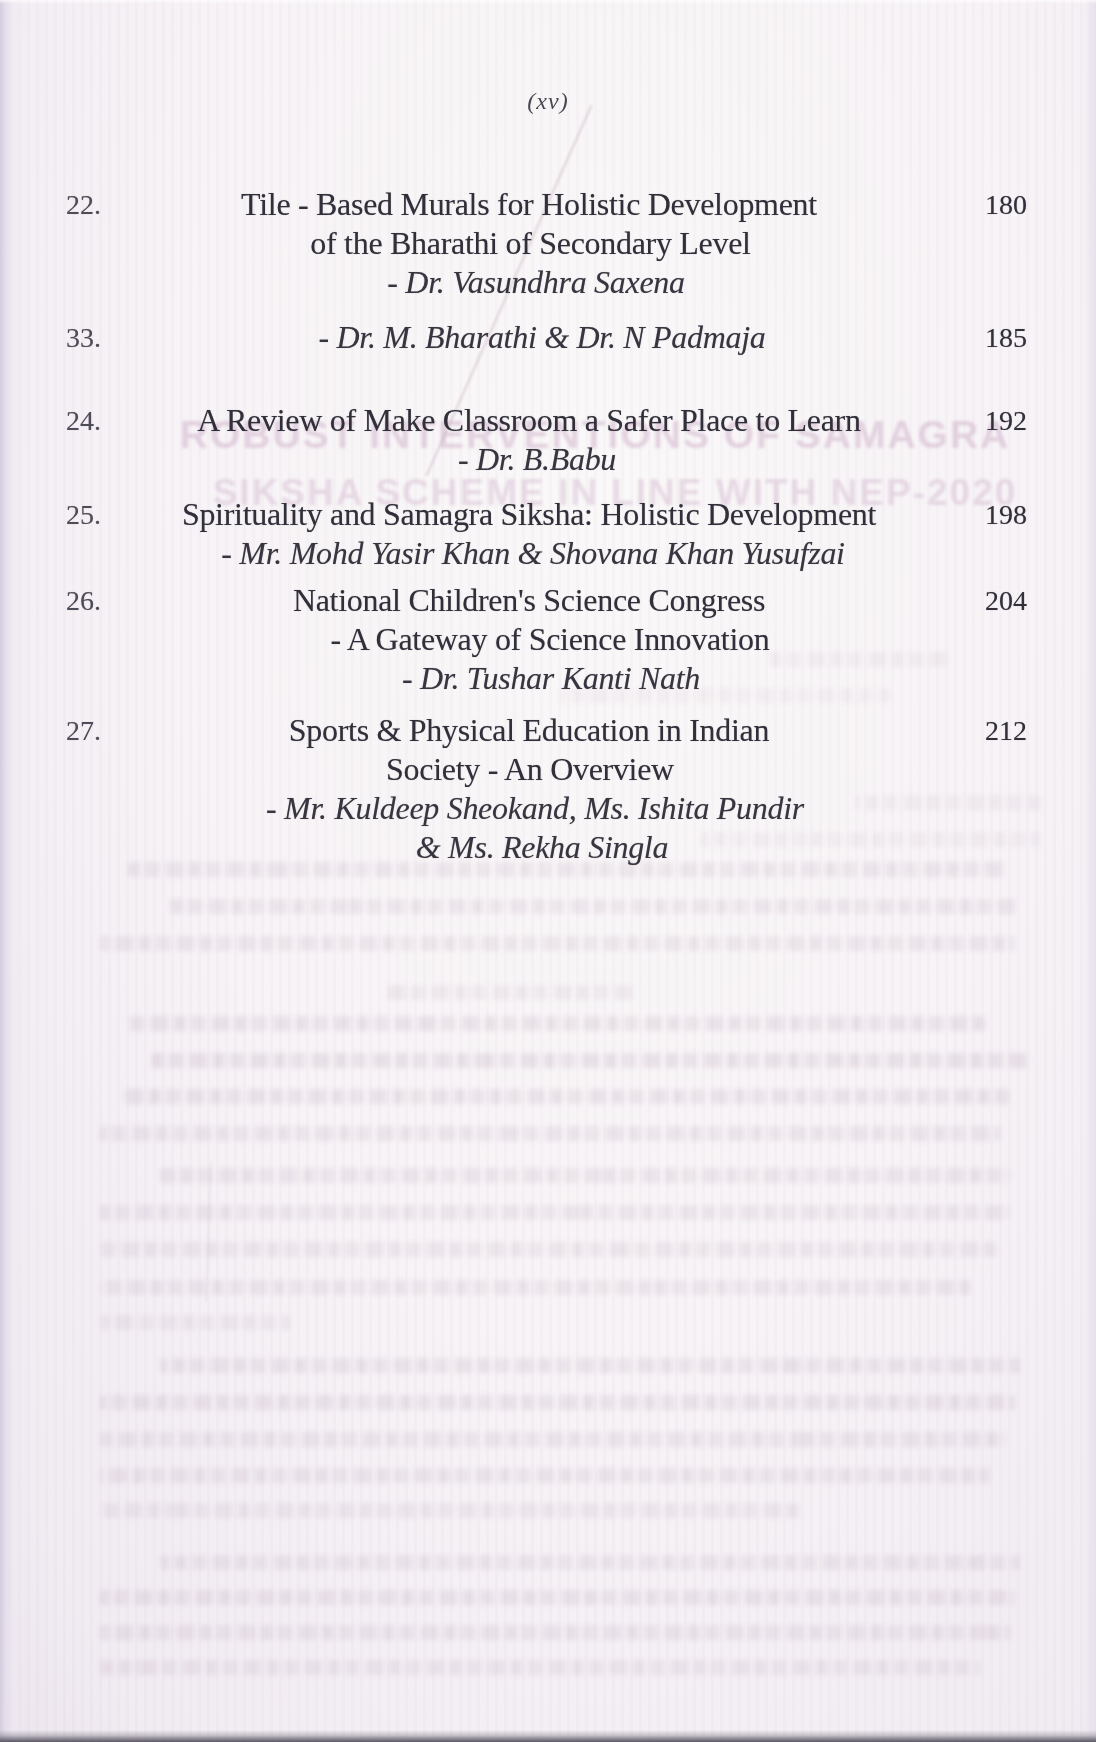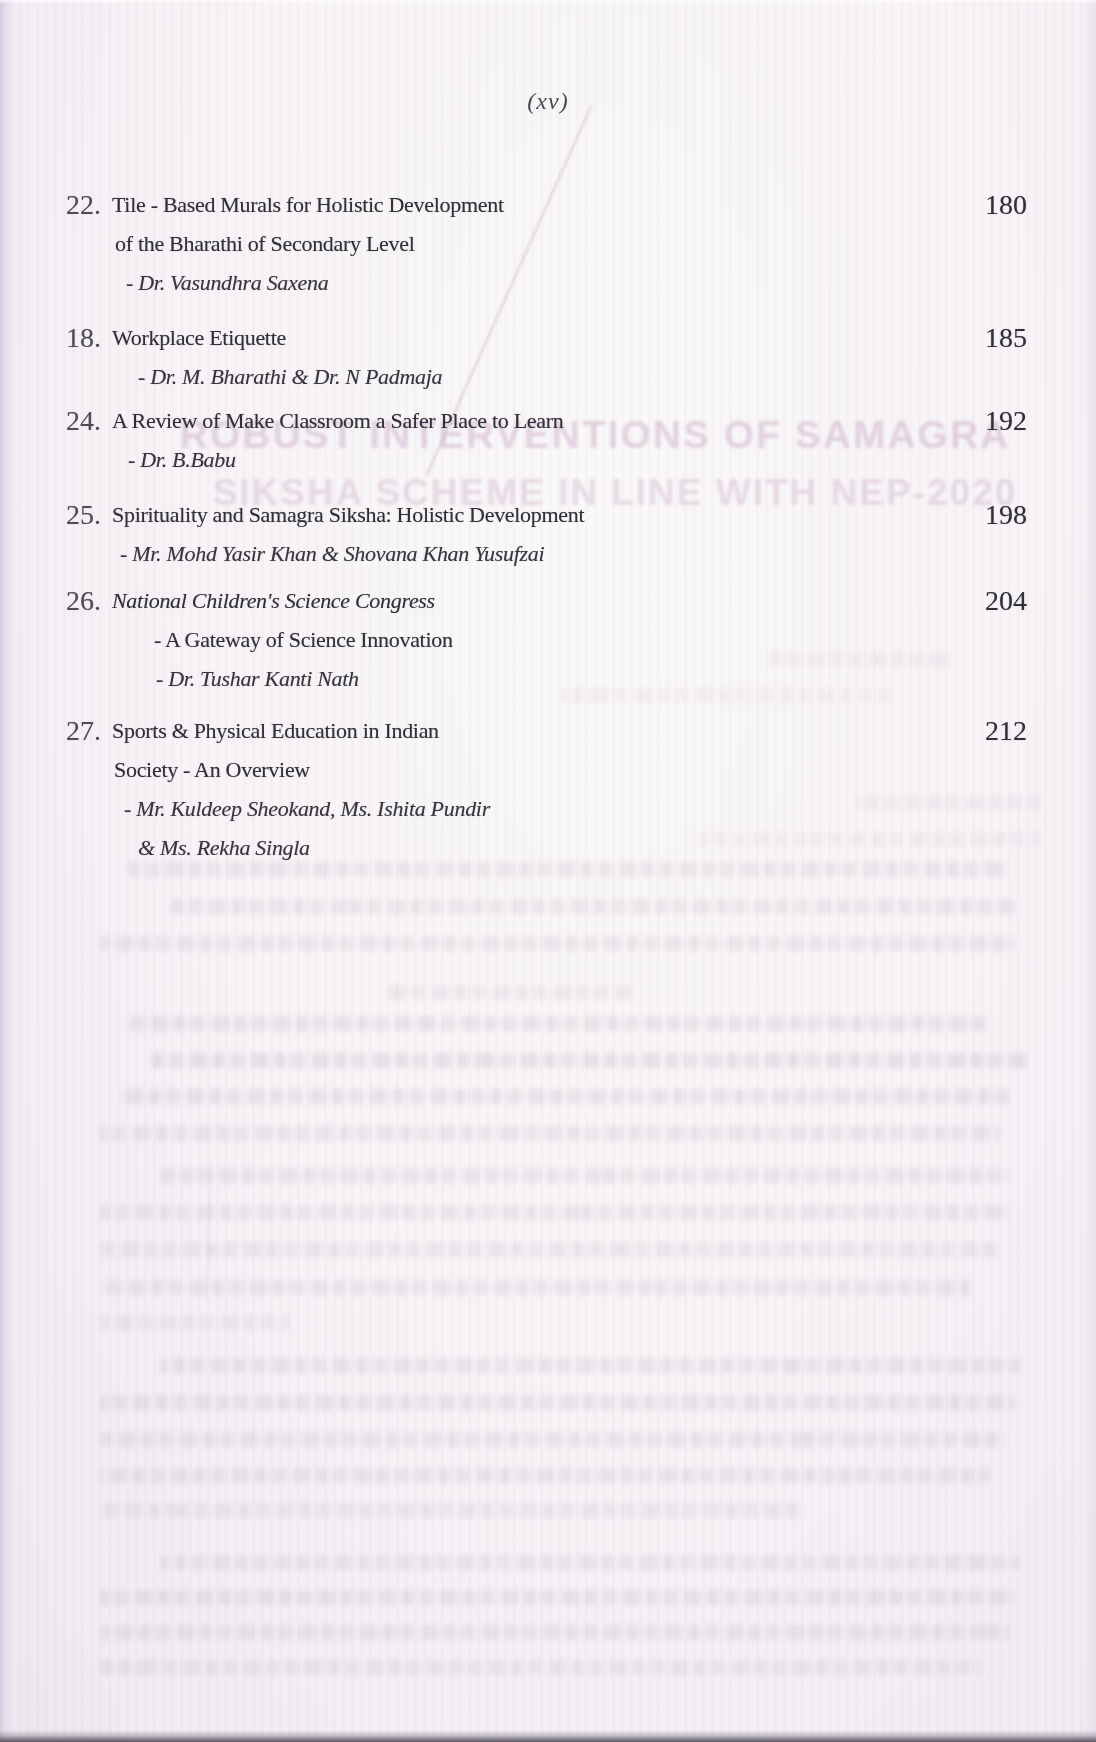--- a/index.html
+++ b/index.html
@@ -64,22 +64,22 @@
   }
   
   .toc{position:absolute;inset:0;z-index:3;}
   .toc-entry{position:absolute;left:0;right:0;}
   .toc-entry .num{
     position:absolute;left:66px;top:0;font-size:28px;line-height:39px;
     color:#4e4c58;text-shadow:0 0 1px rgba(78,76,88,.35);
   }
   .toc-entry .lines{position:absolute;left:112px;right:150px;top:0;}
   .toc-line{
-    display:block;font-size:22px;line-height:39px;white-space:nowrap;
-    color:#312f3a;text-shadow:0 0 1px rgba(49,47,58,.4);letter-spacing:-0.3px;
+    display:block;font-size:32px;line-height:39px;white-space:nowrap;
+    color:#312f3a;text-shadow:0 0 1px rgba(49,47,58,.4);letter-spacing:-0.3px;text-align:center;
   }
   .toc-line.author{font-style:italic;color:#383540;}
   .toc-entry .pagenum{
     position:absolute;right:69px;top:0;font-size:28px;line-height:39px;
     color:#312f3a;text-shadow:0 0 1px rgba(49,47,58,.4);
   }
 </style>
 </head>
 <body>
 
@@ -127,23 +127,22 @@
       <div class="toc-entry" style="top: 185px;">
         <span class="num">22.</span>
         <div class="lines">
           <span class="toc-line" style="margin-left: 0px;">Tile - Based Murals for Holistic Development</span>
           <span class="toc-line" style="margin-left: 3px;">of the Bharathi of Secondary Level</span>
           <span class="toc-line author" style="margin-left: 14px;">- Dr. Vasundhra Saxena</span>
         </div>
         <span class="pagenum">180</span>
       </div>
       <div class="toc-entry" style="top: 318px;">
-        <span class="num">18.</span>
+        <span class="num">33.</span>
         <div class="lines">
-          <span class="toc-line" style="margin-left: 0px;">Workplace Etiquette</span>
           <span class="toc-line author" style="margin-left: 26px;">- Dr. M. Bharathi &amp; Dr. N Padmaja</span>
         </div>
         <span class="pagenum">185</span>
       </div>
       <div class="toc-entry" style="top: 401px;">
         <span class="num">24.</span>
         <div class="lines">
           <span class="toc-line" style="margin-left: 0px;">A Review of Make Classroom a Safer Place to Learn</span>
           <span class="toc-line author" style="margin-left: 16px;">- Dr. B.Babu</span>
         </div>
@@ -153,21 +152,21 @@
         <span class="num">25.</span>
         <div class="lines">
           <span class="toc-line" style="margin-left: 0px;">Spirituality and Samagra Siksha: Holistic Development</span>
           <span class="toc-line author" style="margin-left: 8px;">- Mr. Mohd Yasir Khan &amp; Shovana Khan Yusufzai</span>
         </div>
         <span class="pagenum">198</span>
       </div>
       <div class="toc-entry" style="top: 581px;">
         <span class="num">26.</span>
         <div class="lines">
-          <span class="toc-line" style="margin-left: 0px; font-style: italic;">National Children's Science Congress</span>
+          <span class="toc-line" style="margin-left: 0px;">National Children's Science Congress</span>
           <span class="toc-line" style="margin-left: 42px;">- A Gateway of Science Innovation</span>
           <span class="toc-line author" style="margin-left: 44px;">- Dr. Tushar Kanti Nath</span>
         </div>
         <span class="pagenum">204</span>
       </div>
       <div class="toc-entry" style="top: 711px;">
         <span class="num">27.</span>
         <div class="lines">
           <span class="toc-line" style="margin-left: 0px;">Sports &amp; Physical Education in Indian</span>
           <span class="toc-line" style="margin-left: 2px;">Society - An Overview</span>

